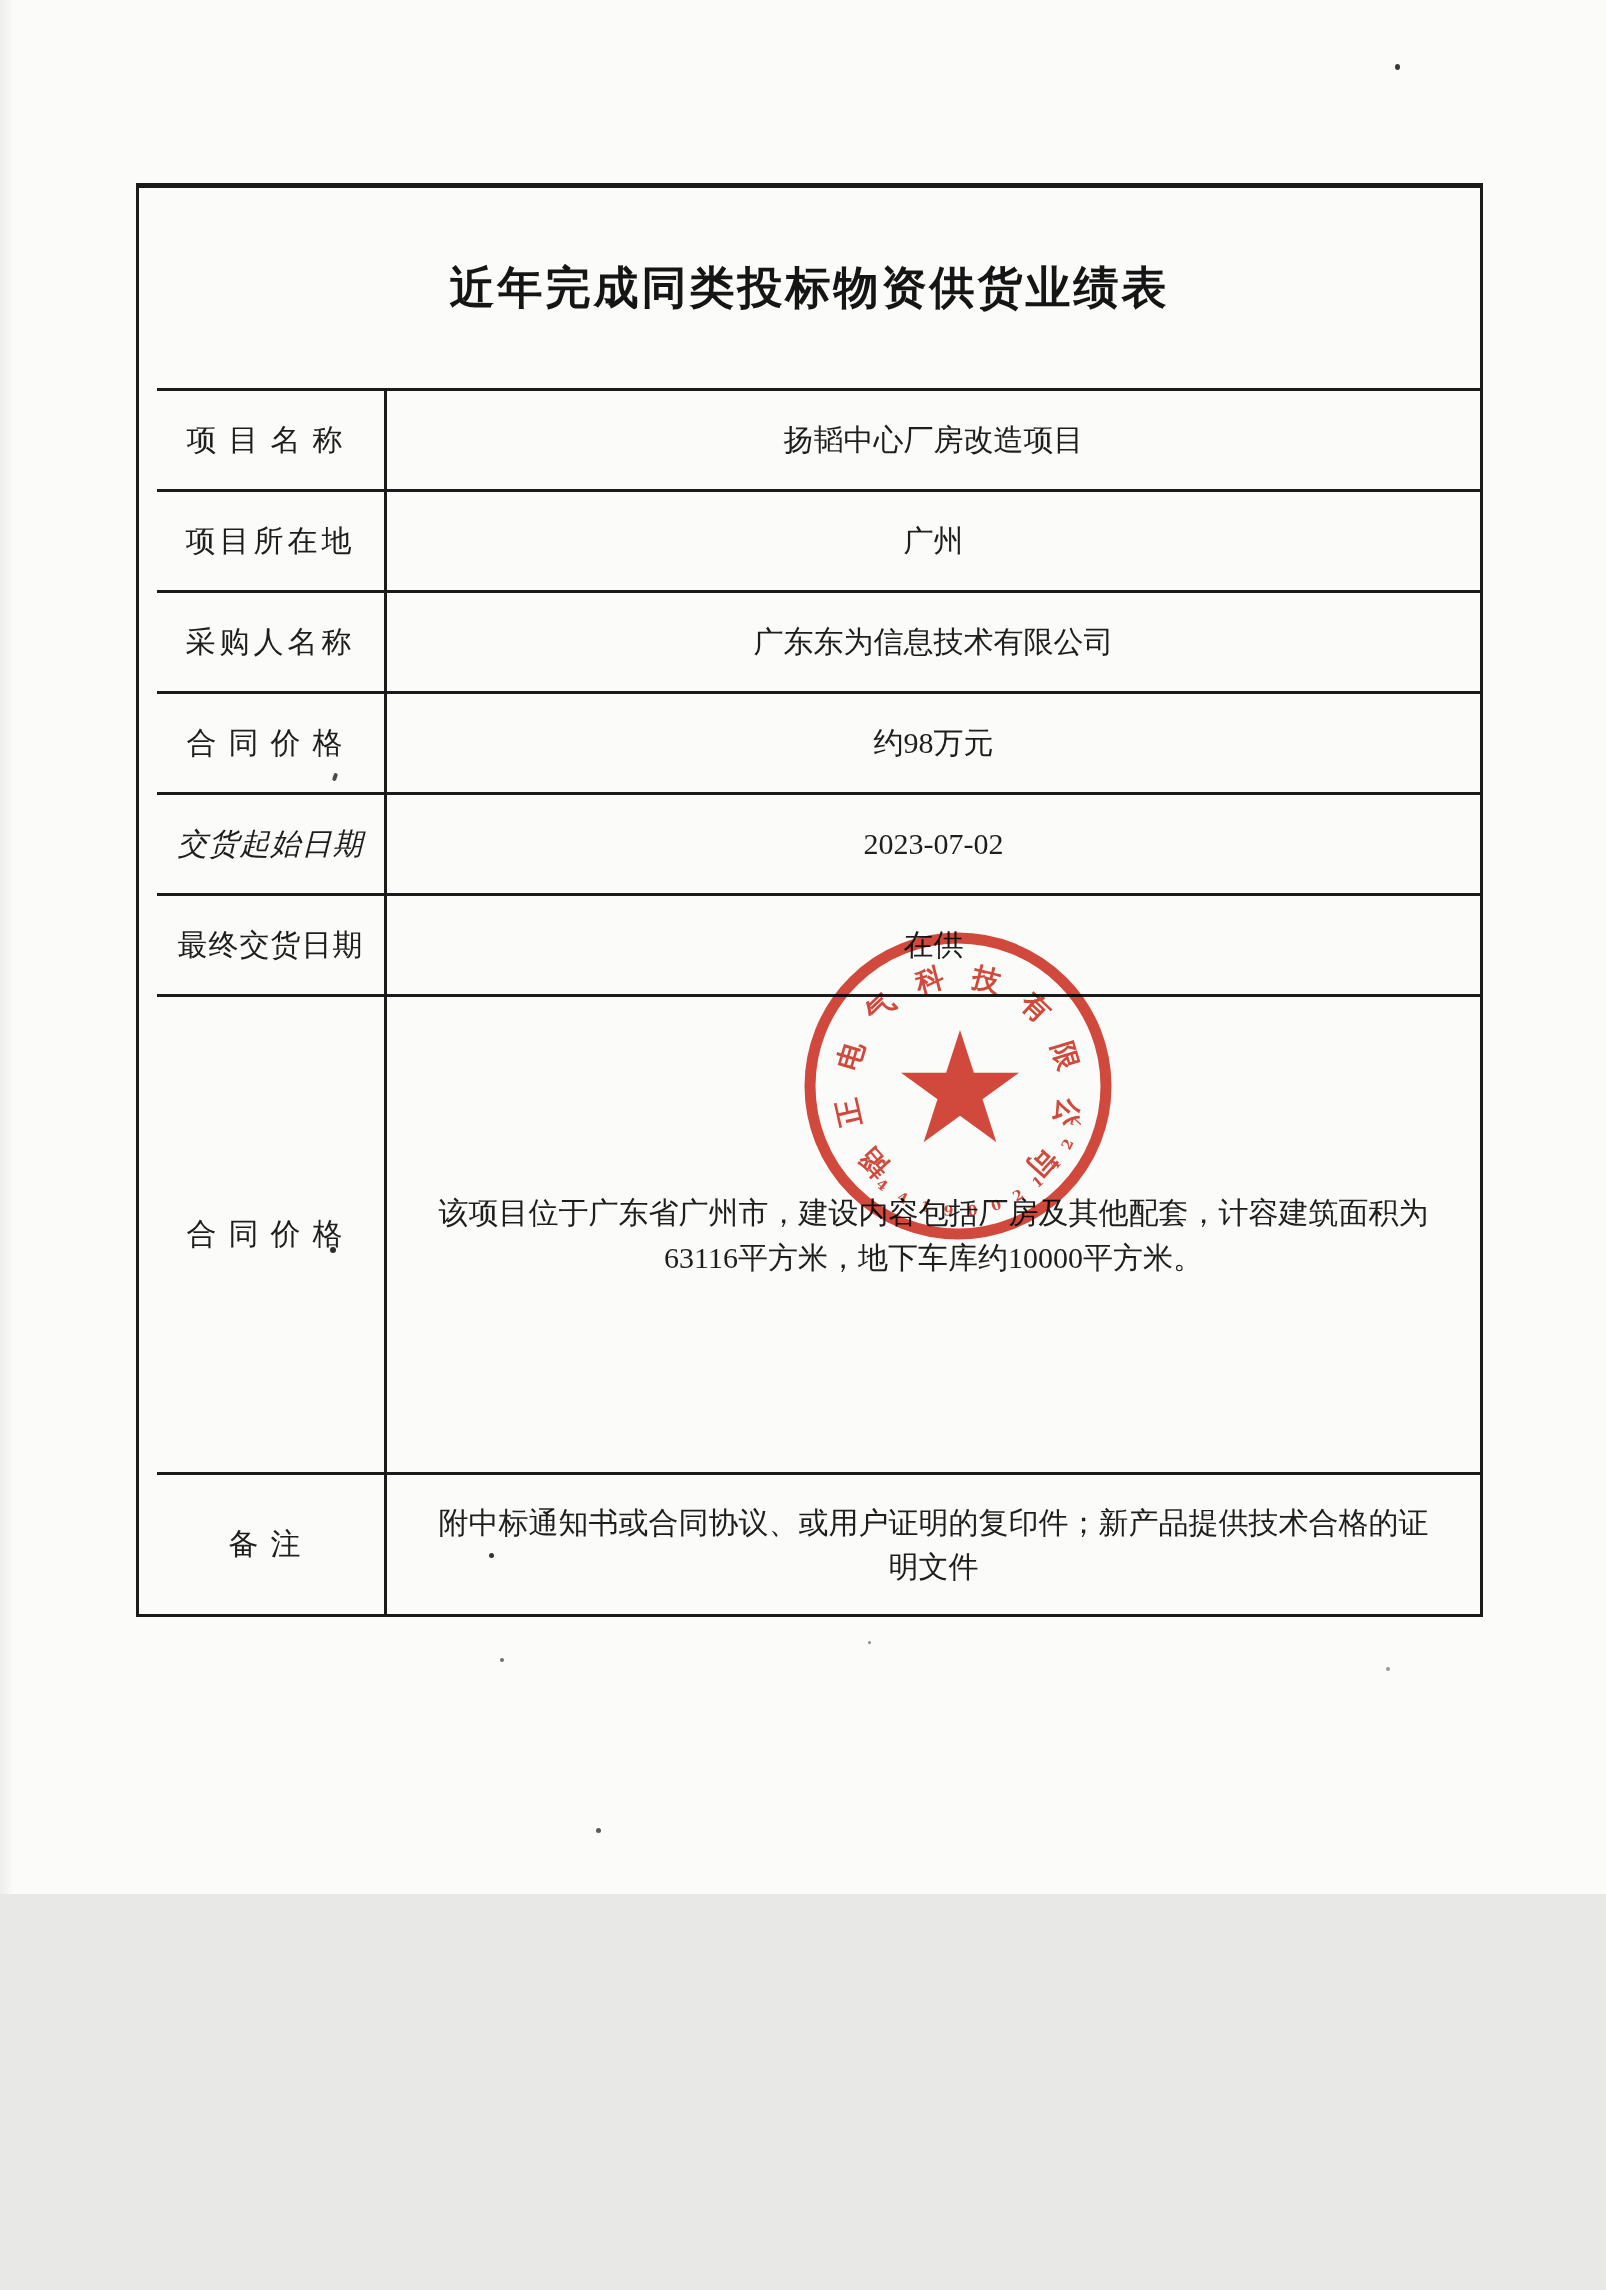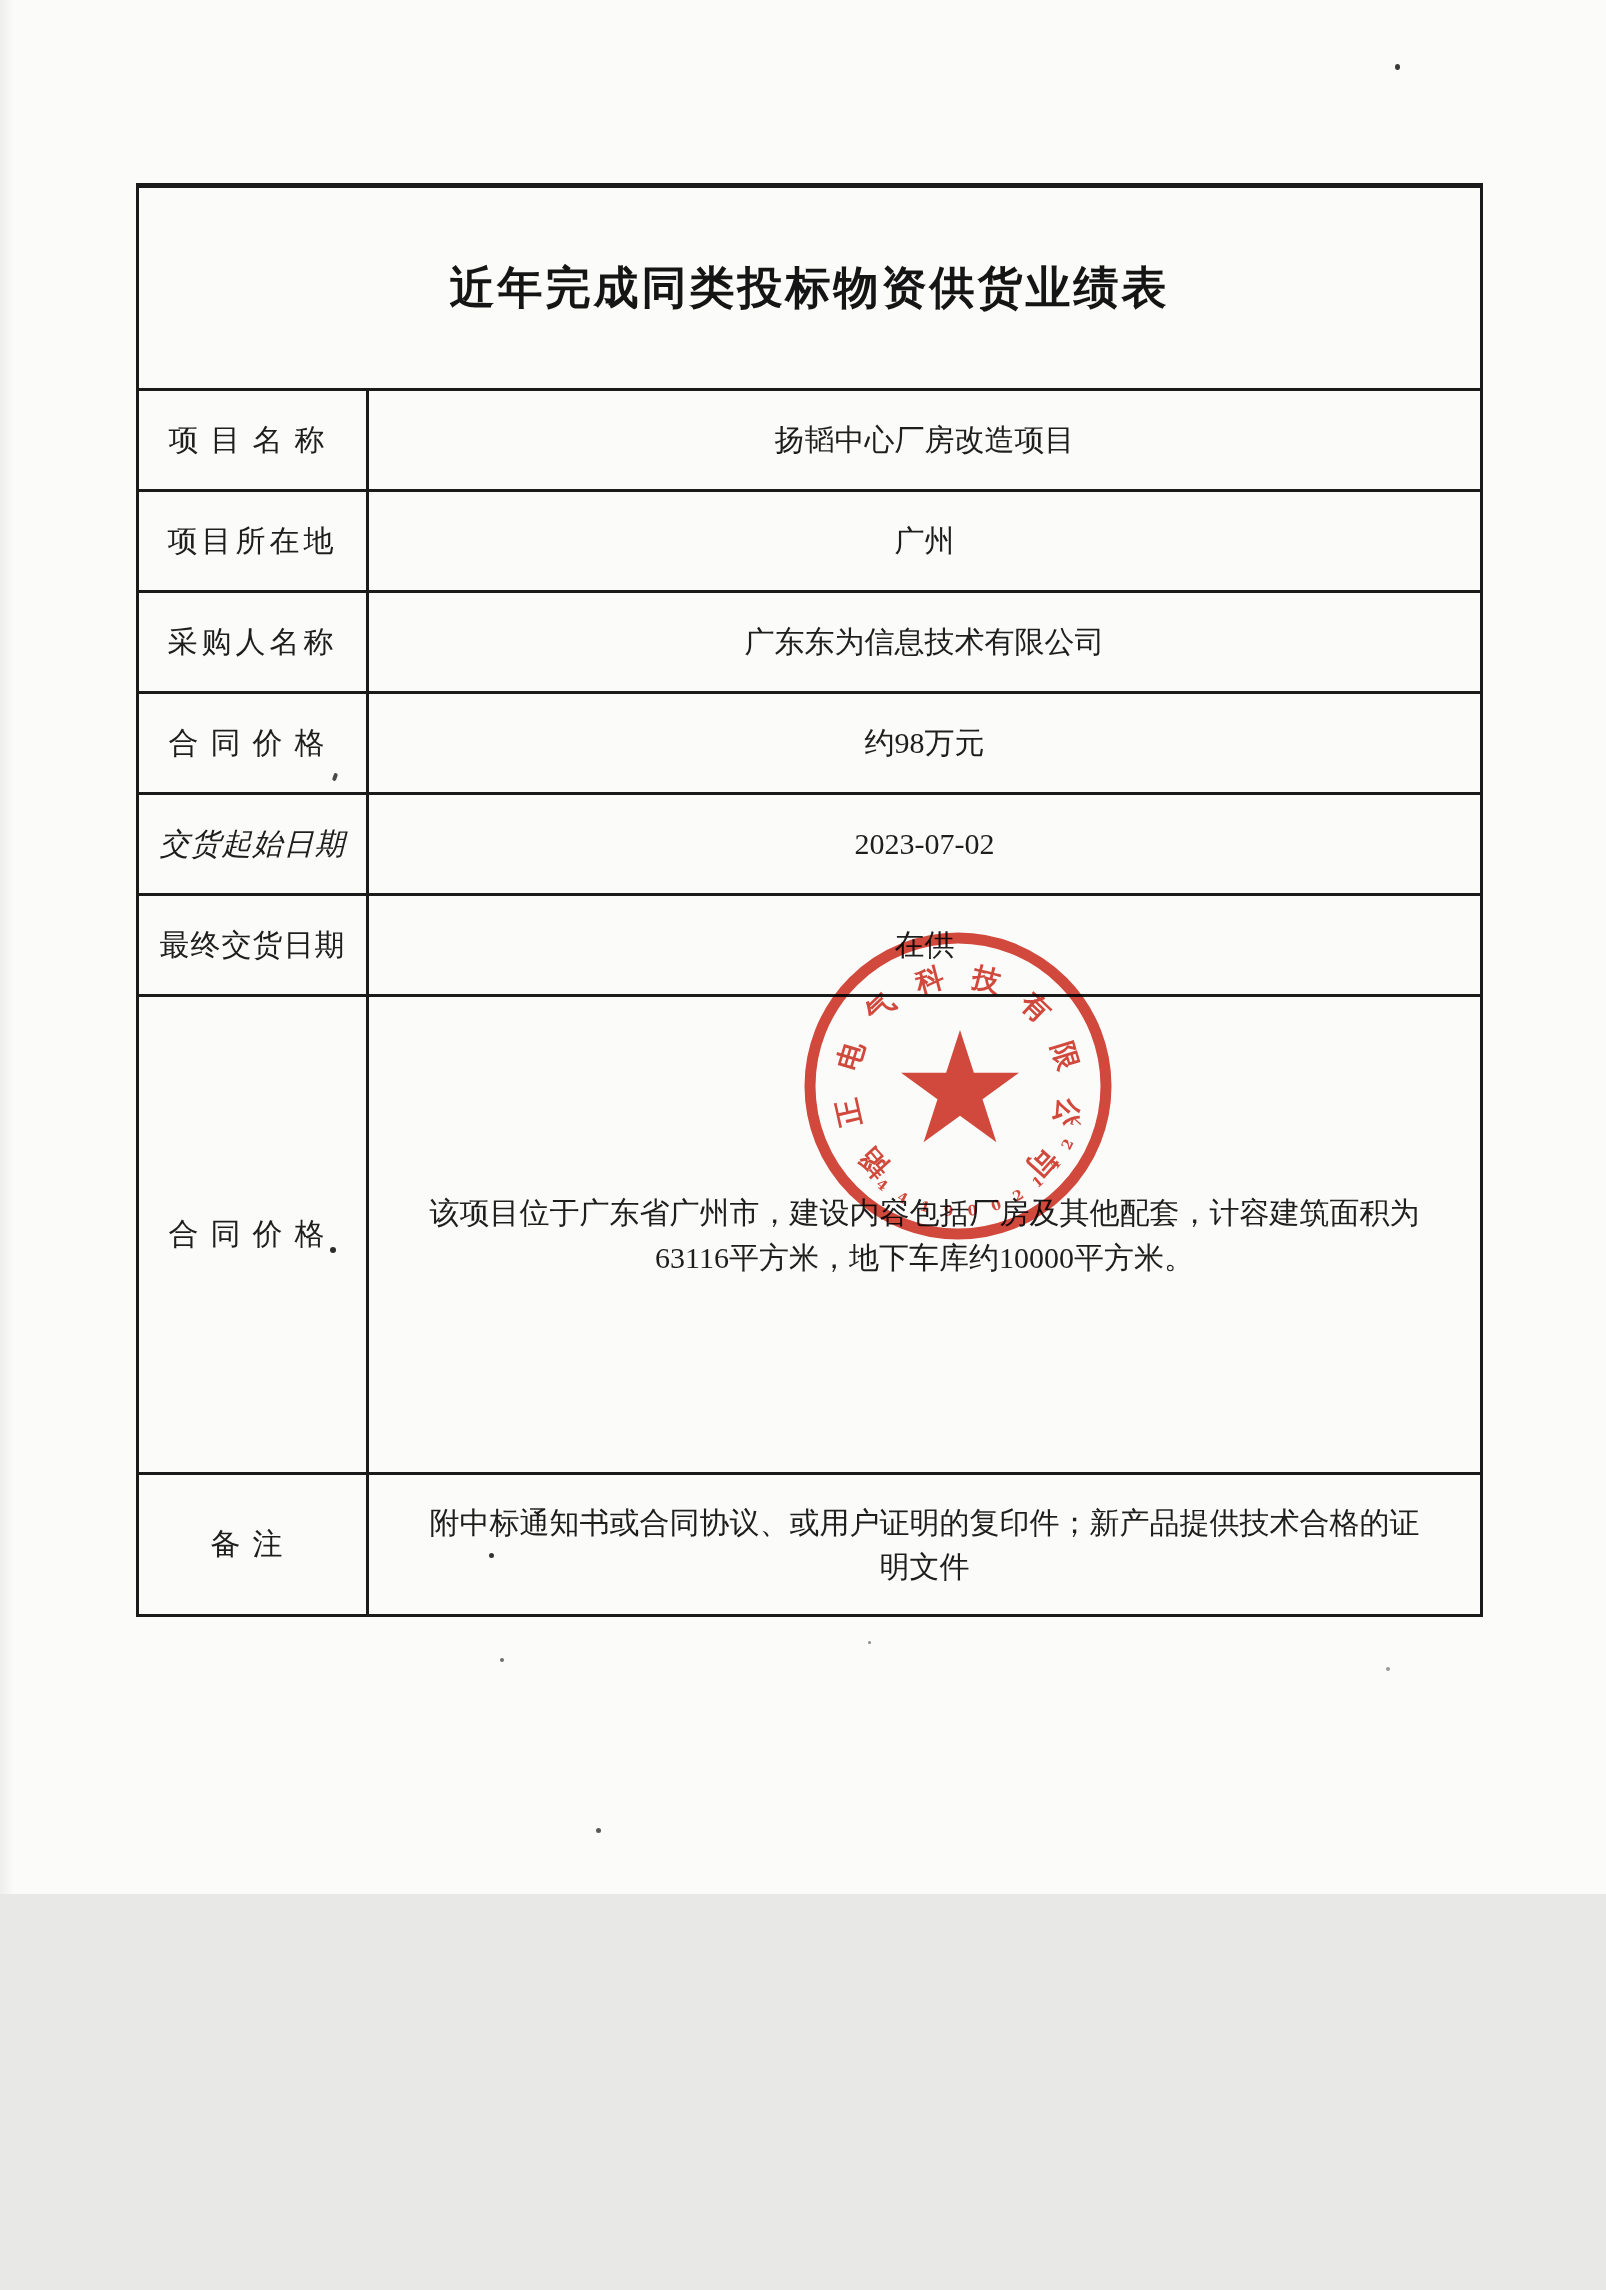--- a/index.html
+++ b/index.html
@@ -20,21 +20,21 @@
     background:transparent;
   }
   .title-row{
     height:200px;display:flex;align-items:center;justify-content:center;
   }
   .doc-title{
     margin:0;font-size:45px;font-weight:bold;letter-spacing:3px;
     color:#151515;white-space:nowrap;
   }
   .row{
-    display:flex;border-top:3px solid #1b1b1b;box-sizing:border-box;
+    display:flex;border-top:3px solid #1b1b1b;box-sizing:border-box;margin-left:18px;
   }
   .row.h-std{height:101px;}
   .row.h-desc{height:478px;}
   .row.h-note{height:142px;}
   .cell{box-sizing:border-box;}
   .label-cell{
     width:230px;flex:0 0 230px;
     border-right:3px solid #1b1b1b;
     display:flex;align-items:center;justify-content:center;
   }

